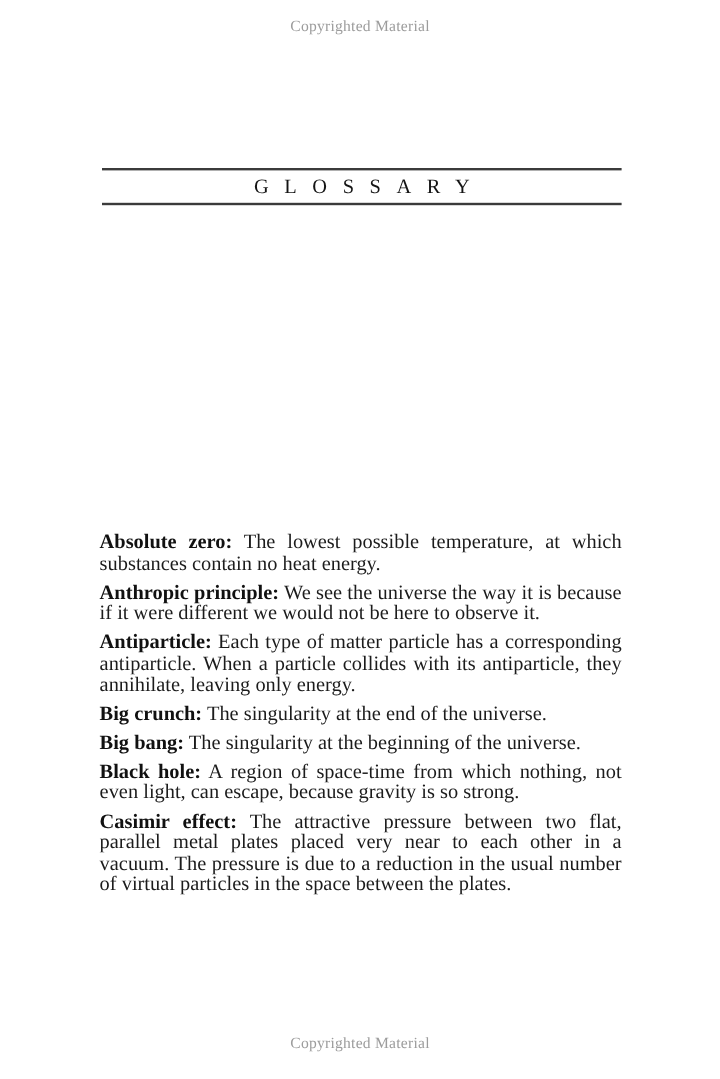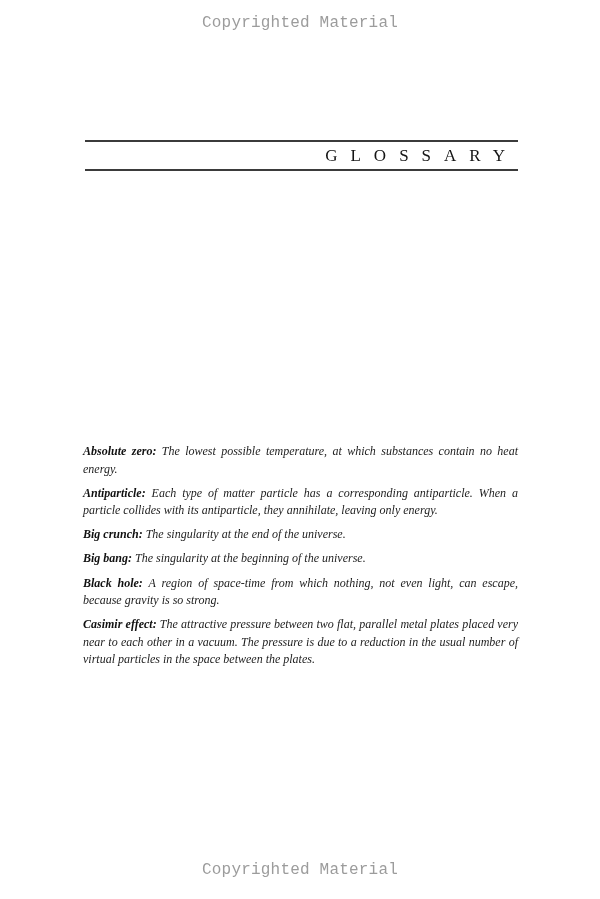--- a/index.html
+++ b/index.html
@@ -8,71 +8,71 @@
     background: #ffffff;
     position: relative;
     font-family: "Liberation Serif", serif;
     color: #1c1c1c;
     overflow: hidden;
   }
   .watermark {
     position: absolute;
     left: 0; width: 600px;
     text-align: center;
-    font-family: Liberation Mono, monospace;
-    font-size: 16px;
+    font-family: Liberation Serif, serif;
+    font-size: 13px;
     color: #9c9c9c;
     letter-spacing: 0.2px;
   }
   .watermark.top { top: 14px; }
   .watermark.bottom { top: 861px; }
 
   .glossary-header {
     position: absolute;
     top: 140px; left: 85px; width: 433px;
     border-top: 2px solid #3b3b3b;
     border-bottom: 2px solid #3b3b3b;
     box-sizing: border-box;
     height: 31px;
-    text-align: right;
+    text-align: center;
   }
   .glossary-header .title {
     display: inline-block;
     font-size: 17px;
     letter-spacing: 13px;
     padding-left: 13px; 
     line-height: 27px;
     color: #141414;
   }
 
   .glossary-body {
     position: absolute;
     top: 443px; left: 83px; width: 435px;
   }
   .entry {
     margin: 0 0 6.5px 0;
-    font-size: 12px;
+    font-size: 17px;
     line-height: 17.6px;
     text-align: justify;
     color: #1c1c1c;
-    font-style: italic;
   }
   .entry b { font-weight: bold; color: #111111; }
 </style>
 </head>
 <body>
 
 <div class="watermark top">Copyrighted Material</div>
 
 <div class="glossary-header">
   <span class="title">GLOSSARY</span>
 </div>
 
 <div class="glossary-body">
   <p class="entry"><b>Absolute zero:</b> <span>The lowest possible temperature, at which substances contain no heat energy.</span></p>
+  <p class="entry"><b>Anthropic principle:</b> <span>We see the universe the way it is because if it were different we would not be here to observe it.</span></p>
   <p class="entry"><b>Antiparticle:</b> <span>Each type of matter particle has a corresponding antiparticle. When a particle collides with its antiparticle, they annihilate, leaving only energy.</span></p>
   <p class="entry"><b>Big crunch:</b> <span>The singularity at the end of the universe.</span></p>
   <p class="entry"><b>Big bang:</b> <span>The singularity at the beginning of the universe.</span></p>
   <p class="entry"><b>Black hole:</b> <span>A region of space-time from which nothing, not even light, can escape, because gravity is so strong.</span></p>
   <p class="entry"><b>Casimir effect:</b> <span>The attractive pressure between two flat, parallel metal plates placed very near to each other in a vacuum. The pressure is due to a reduction in the usual number of virtual particles in the space between the plates.</span></p>
 </div>
 
 <div class="watermark bottom">Copyrighted Material</div>
 
 </body></html>

